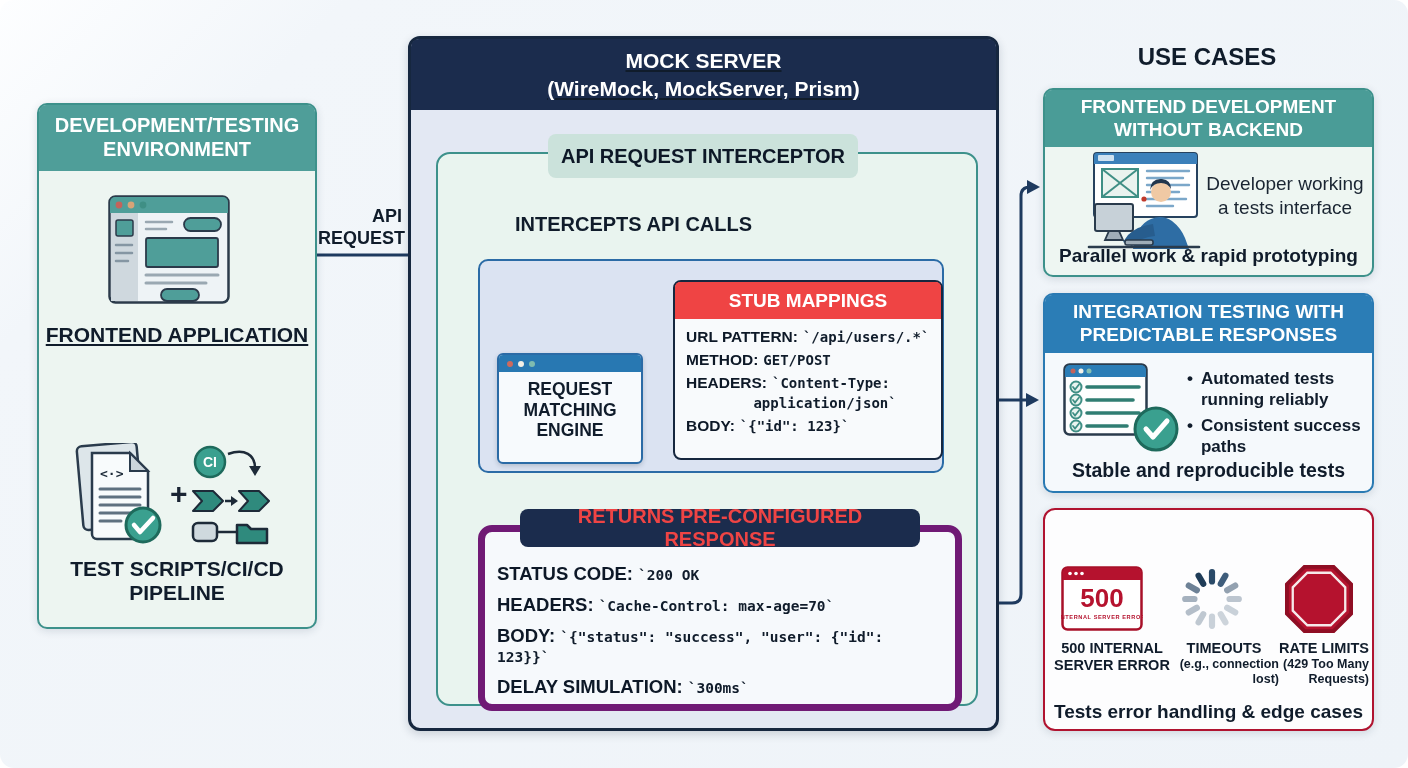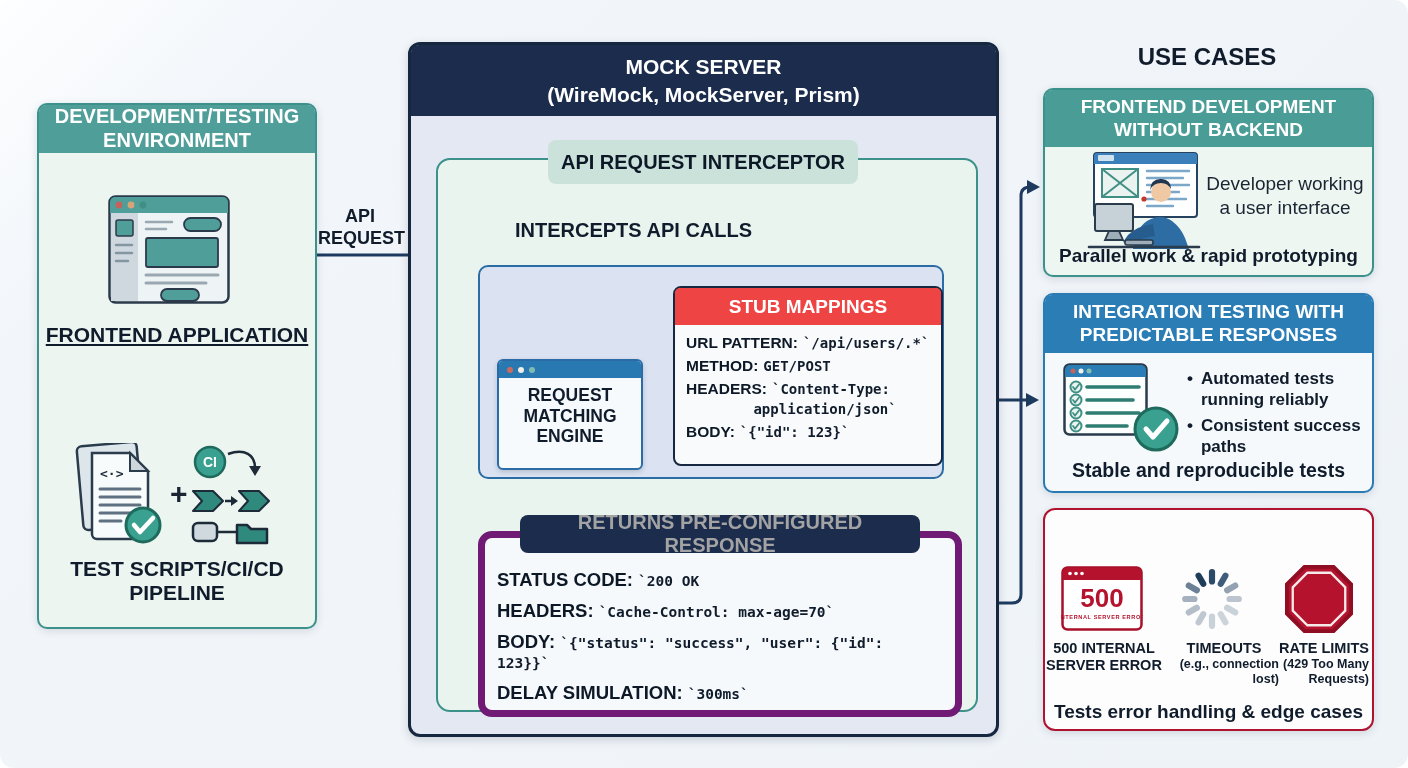--- a/index.html
+++ b/index.html
@@ -25,21 +25,21 @@
   .engine{background:#f7fafd;border:2px solid #2b6ba6;border-radius:6px;box-shadow:0 2px 5px rgba(20,40,60,.2);}
   .engine-bar{background:#2878b2;border-radius:4px 4px 0 0;height:17px;display:flex;align-items:center;gap:5px;padding-left:8px;}
   .dot{width:6px;height:6px;border-radius:50%;}
   .engine-txt{font-weight:700;font-size:17.5px;line-height:1.18;text-align:center;padding-top:7px;}
   .navy-card{background:#f8fafc;border:2.5px solid #16273f;border-radius:8px;}
   .navy-card-head{background:#ef4444;color:#fff;font-weight:700;font-size:19px;border-radius:5px 5px 0 0;height:37px;}
   .kv{margin-bottom:3px;line-height:1.25;}
   .k{font-weight:700;font-size:15.5px;color:#0d1827;}
   .v{font-family:"DejaVu Sans Mono","Liberation Mono",monospace;font-weight:600;font-size:14px;margin-left:5px;white-space:pre-line;}
   .resp-box{background:#f6f9fc;border:7px solid #701a75;border-radius:14px;}
-  .resp-pill{background:#1b2c4d;color:#a3a3a3;font-weight:700;font-size:20px;border-radius:8px;}
+  .resp-pill{background:#1b2c4d;color:#ef4444;font-weight:700;font-size:20px;border-radius:8px;}
   .resp-rows .kv{white-space:nowrap;margin-bottom:8px;}
   .resp-rows .k{font-size:18.5px;}
   .resp-rows .v{font-size:14.5px;}
   
   .uc-title{font-weight:700;font-size:24px;text-align:center;}
   .uc-card{border-radius:10px;box-shadow:0 2px 8px rgba(25,50,70,.15);}
   .uc-head{color:#fff;font-weight:700;font-size:19px;line-height:1.2;border-radius:7px 7px 0 0;}
   .uc1{background:#eef6f2;border:2.5px solid #3d918b;}
   .uc1 .uc-head{background:#4a9c97;}
   .uc2{background:#f5f9fc;border:2.5px solid #2a7ab3;}
@@ -77,21 +77,21 @@
       <polygon points="478,606 465,599 465,613"></polygon>
       <polygon points="172,432 165,419 179,419"></polygon>
       <polygon points="668,372 655,365 655,379"></polygon>
       <polygon points="1039,400 1026,393 1026,407"></polygon>
       <polygon points="1040,187 1027,180 1027,194"></polygon>
       <polygon points="960,603 973,596 973,610"></polygon>
     </g>
   </svg>
 
   <section class="abs panel" style="left:37px;top:103px;width:276px;height:522px;">
-    <div class="panel-head-teal ctr prel" style="height:48px;">DEVELOPMENT/TESTING
+    <div class="panel-head-teal ctr prel" style="height:66px;">DEVELOPMENT/TESTING
 ENVIRONMENT</div>
 
     <svg class="abs" style="left:69px;top:90px;" width="122" height="110" viewBox="0 0 122 110">
       <rect x="1.5" y="1.5" width="119" height="106" rx="6" fill="#eef3f6" stroke="#2b3a4a" stroke-width="2.5"></rect>
       <path d="M2 7 a5 5 0 0 1 5-5 h108 a5 5 0 0 1 5 5 v11 H2 z" fill="#4f9e99"></path>
       <circle cx="11" cy="10" r="3.4" fill="#c4635b"></circle>
         <circle cx="23" cy="10" r="3.4" fill="#d8a377"></circle>
         <circle cx="35" cy="10" r="3.4" fill="#3f8f85"></circle>
       <rect x="3" y="18" width="27" height="88" fill="#cfd8de"></rect>
       <rect x="8" y="25" width="17" height="16" rx="2" fill="#4f9e99" stroke="#2b3a4a" stroke-width="1.5"></rect>
@@ -144,24 +144,24 @@
       <polygon points="48,46 68,46 78,56 68,66 48,66 57,56" fill="#2f8a7d" stroke="#1d2a38" stroke-width="2" stroke-linejoin="round"></polygon>
       <rect x="2" y="78" width="24" height="18" rx="5" fill="#cfd9de" stroke="#1d2a38" stroke-width="2.5"></rect>
       <line x1="26" y1="87" x2="46" y2="87" stroke="#1d2a38" stroke-width="2.5"></line>
       <path d="M46 80 h10 l4 4 h16 v14 h-30 z" fill="#2f8a7d" stroke="#1d2a38" stroke-width="2.5" stroke-linejoin="round"></path>
     </svg>
 
     <div class="abs big-label prel" style="left:0;top:452px;width:276px;">TEST SCRIPTS/CI/CD
 PIPELINE</div>
   </section>
 
-  <div class="abs prel" style="left:318px;top:206px;width:84px;text-align:center;font-weight:700;font-size:18px;line-height:1.2;">API
+  <div class="abs prel" style="left:318px;top:206px;width:84px;text-align:right;font-weight:700;font-size:18px;line-height:1.2;">API
 REQUEST</div>
 
-  <section class="abs mock" style="left:408px;top:42px;width:585px;height:689px;">
+  <section class="abs mock" style="left:408px;top:36px;width:585px;height:689px;text-decoration:underline;">
     <div class="mock-head ctr prel" style="height:71px;">MOCK SERVER
 (WireMock, MockServer, Prism)</div>
 
     <div class="abs interceptor" style="left:25px;top:113px;width:538px;height:550px;"></div>
     <div class="abs pill-teal ctr" style="left:137px;top:95px;width:310px;height:44px;">API REQUEST INTERCEPTOR</div>
 
     <div class="abs intercepts" style="left:104px;top:174px;">INTERCEPTS API CALLS</div>
 
     <div class="abs stub-wrap" style="left:67px;top:220px;width:462px;height:210px;">
       <div class="abs engine" style="left:17px;top:56px;width:142px;height:107px;margin-top:36px;">
@@ -220,21 +220,21 @@
       <circle cx="96" cy="40" r="10" fill="#f0c9a4"></circle>
       <path d="M85 38 q1 -12 12 -11 q9 1 9 10 q-3 -6 -10 -6 q-8 0 -11 7 z" fill="#22364d"></path>
       <path d="M68 97 q3 -24 18 -30 q11 -5 21 2 q9 7 13 17 l4 11 z" fill="#2e6da4"></path>
       <path d="M88 72 q-16 2 -25 11 l-5 7 l9 4 q9 -9 23 -10 z" fill="#275d8e"></path>
       <rect x="30" y="52" width="38" height="27" rx="2" fill="#c7d1d8" stroke="#2a3b4c" stroke-width="2"></rect>
       <path d="M44 79 h10 l4 9 h-18 z" fill="#9fadb8" stroke="#2a3b4c" stroke-width="1.8"></path>
       <rect x="60" y="88" width="28" height="5" rx="2" fill="#9fadb8" stroke="#2a3b4c" stroke-width="1.6"></rect>
       <line x1="24" y1="95" x2="134" y2="95" stroke="#2a3b4c" stroke-width="2.6" stroke-linecap="round"></line>
     </svg>
     <div class="abs uc-desc prel" style="left:158px;top:82px;width:164px;">Developer working
-a user interface</div>
+a tests interface</div>
     <div class="abs uc-foot" style="left:0;bottom:8px;width:327px;">Parallel work &amp; rapid prototyping</div>
   </section>
 
   <section class="abs uc-card uc2" style="left:1043px;top:293px;width:327px;height:196px;">
     <div class="uc-head ctr prel" style="height:58px;">INTEGRATION TESTING WITH
 PREDICTABLE RESPONSES</div>
     <svg class="abs" style="left:18px;top:68px;" width="118" height="92" viewBox="0 0 118 92">
       <rect x="1.5" y="1.5" width="82" height="70" rx="5" fill="#fdfefe" stroke="#2a3b4c" stroke-width="2.5"></rect>
       <path d="M2 7 a5 5 0 0 1 5 -5 h71 a5 5 0 0 1 5 5 v7 H2 z" fill="#2b7db6"></path>
       <circle cx="10" cy="8" r="2.5" fill="#c4635b"></circle>
@@ -301,21 +301,21 @@
         <rect x="29" y="3" width="6" height="15" rx="3" fill="#6d8196" transform="rotate(300 32 32)"></rect>
         <rect x="29" y="3" width="6" height="15" rx="3" fill="#1f3c58" transform="rotate(330 32 32)"></rect>
       </g>
     </svg>
 
     <svg class="abs" style="left:238px;top:54px;" width="72" height="70" viewBox="0 0 72 72">
       <polygon points="21,3 51,3 69,21 69,51 51,69 21,69 3,51 3,21" fill="#b5122e" stroke="#8f0e24" stroke-width="4" stroke-linejoin="miter"></polygon>
       <polygon points="24,9 48,9 63,24 63,48 48,63 24,63 9,48 9,24" fill="none" stroke="#f6e9ea" stroke-width="2.4"></polygon>
     </svg>
 
-    <div class="err-col" style="left:0;top:130px;width:118px;">
+    <div class="err-col" style="left:8px;top:130px;width:118px;">
       <div class="err-title">500 INTERNAL SERVER ERROR</div>
     </div>
     <div class="err-col" style="left:124px;top:130px;width:110px;">
       <div class="err-title">TIMEOUTS</div>
       <div class="err-sub">(e.g., connection lost)</div>
     </div>
     <div class="err-col" style="left:234px;top:130px;width:90px;">
       <div class="err-title">RATE LIMITS</div>
       <div class="err-sub">(429 Too Many Requests)</div>
     </div>

